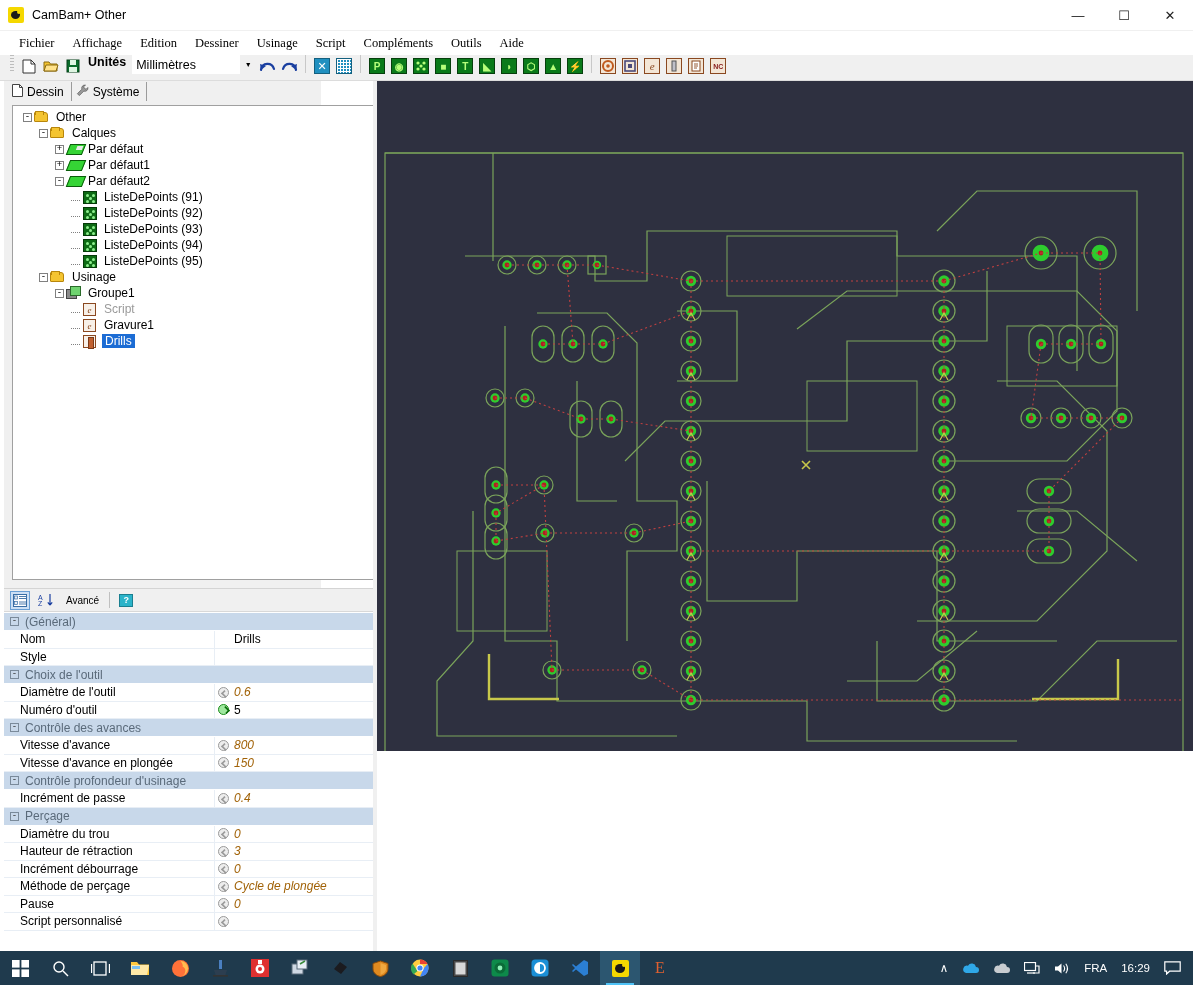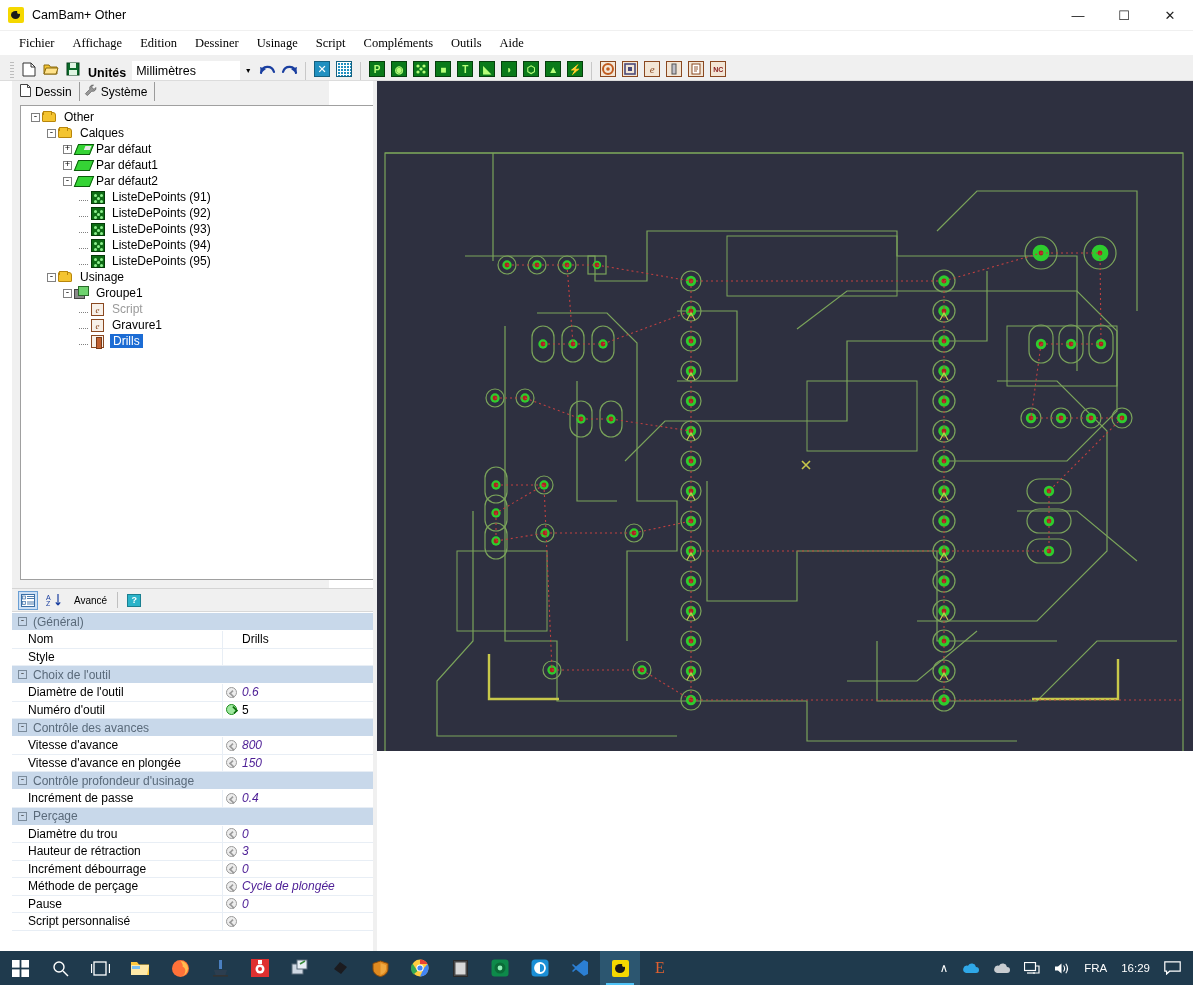--- a/index.html
+++ b/index.html
@@ -47,21 +47,21 @@
     height: 24px; display: flex; align-items: center;
     background: #ffffff; padding-left: 10px;
   }
   #menubar .mi {
     padding: 3px 9px; font-size: 12.5px; color: #000; cursor: default; font-family: Liberation Serif, serif;
   }
 
   
   #toolbar {
     height: 26px; background: #f0f0f0;
-    display: flex; align-items: flex-end; padding-left: 6px;
+    display: flex; align-items: flex-start; padding-left: 6px;
     border-bottom: 1px solid #dcdcdc;
   }
   .tgrip { width: 4px; height: 18px; margin: 0 4px;
     background-image: linear-gradient(to bottom, #bdbdbd 1px, transparent 1px);
     background-size: 2px 3px; }
   .tsep { width: 1px; height: 18px; background: #c8c8c8; margin: 0 5px; }
   .tbtn { width: 22px; height: 22px; display: flex; align-items: center; justify-content: center; }
   #units-label { font-weight: bold; font-size: 12.5px; margin: 0 6px 0 4px; }
   #units-combo {
     width: 108px; height: 19px; background: #fff; border: 1px solid #fff;
@@ -72,21 +72,21 @@
 
   
   .gico { width: 16px; height: 16px; background: #0a7a1a; border: 1px solid #063f0d;
           position: relative; display:flex; align-items:center; justify-content:center;
           color:#b6ff7a; font-size:10px; font-weight:bold; }
   .bico { width: 16px; height: 16px; background: #2090c0; border: 1px solid #14607f; position: relative; }
   .oico { width: 16px; height: 16px; background: #f3e6d6; border: 1px solid #8a4820;
           position: relative; display:flex; align-items:center; justify-content:center; }
 
   
-  #leftpanel { position: absolute; left: 12px; top: 81px; width: 317px; height: 870px; background: #f0f0f0; }
+  #leftpanel { position: absolute; left: 4px; top: 81px; width: 317px; height: 870px; background: #f0f0f0; }
   #tabstrip { height: 20px; display: flex; align-items: flex-end; padding-left: 4px; }
   .tab {
     height: 19px; display: flex; align-items: center; gap: 4px;
     padding: 0 7px 0 4px; font-size: 12px; border-right: 1px solid #9b9b9b;
   }
   .tab.active { font-weight: normal; }
   #treebox {
     position: absolute; left: 8px; top: 24px; width: 365px; height: 475px;
     background: #ffffff; border: 1px solid #a0a0a0; overflow: hidden;
   }
@@ -144,21 +144,21 @@
   .prow { height: 17.5px; display: flex; align-items: center; border-bottom: 1px solid #e8eef5; font-size: 12px; }
   .pname { width: 210px; padding-left: 16px; color: #000; white-space: nowrap; overflow: hidden; }
   .pvalbox { flex: 1; display: flex; align-items: center; border-left: 1px solid #e8eef5; height: 100%; }
   .dotico { width: 11px; height: 11px; border-radius: 50%; margin: 0 5px 0 3px; flex:0 0 auto;
     border: 1px solid #9a9a9a; background: #ededed; position: relative; }
   .dotico::after { content:""; position:absolute; left:2px; top:3px; width:6px; height:4px;
     border-left: 2px solid #9a9a9a; border-bottom: 2px solid #9a9a9a; transform: rotate(45deg) scale(0.8); }
   .dotico.green { border-color:#1d8c1d; background:#9fe89f; }
   .dotico.green::after { border-color:#0a6b0a; transform: rotate(-135deg) scale(0.8); left:3px; top:2px; }
   .pval { color: #000; white-space: nowrap; }
-  .pval.italic { font-style: italic; color: #4c1d95; }
+  .pval.italic { font-style: italic; color: #a16207; }
 
   
   #cad {
     position: absolute; left: 377px; top: 81px; width: 816px; height: 670px;
     background: #2e3040; overflow: hidden;
   }
   #cadwhite { position: absolute; left: 377px; top: 751px; width: 816px; height: 200px; background: #fff; }
   .vsplit { position:absolute; left:373px; top:81px; width:4px; height:870px; background:#f0f0f0; }
 
   

